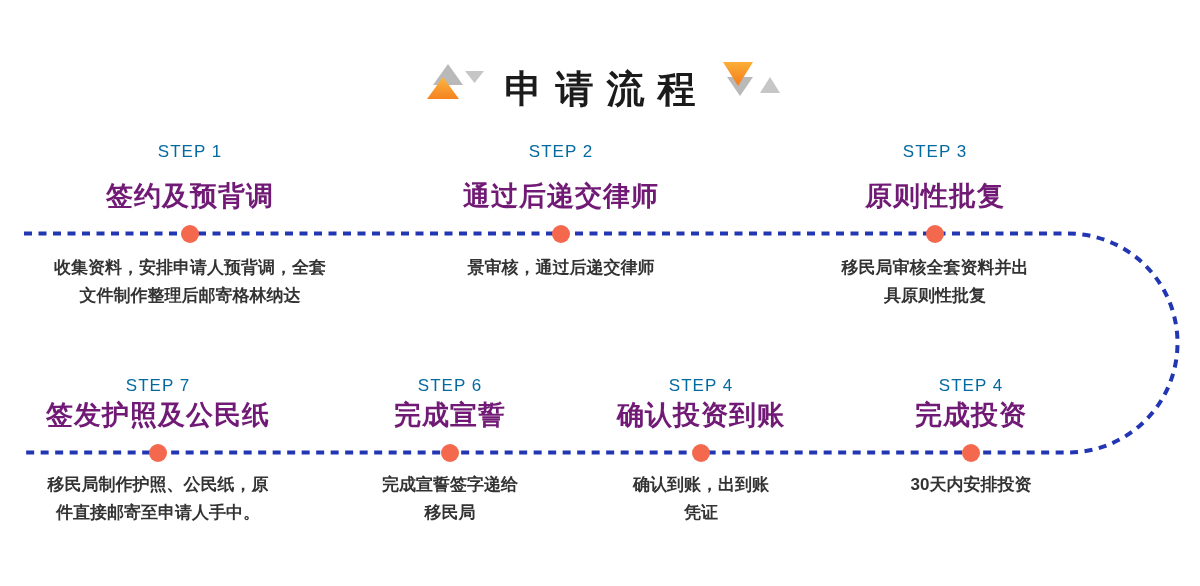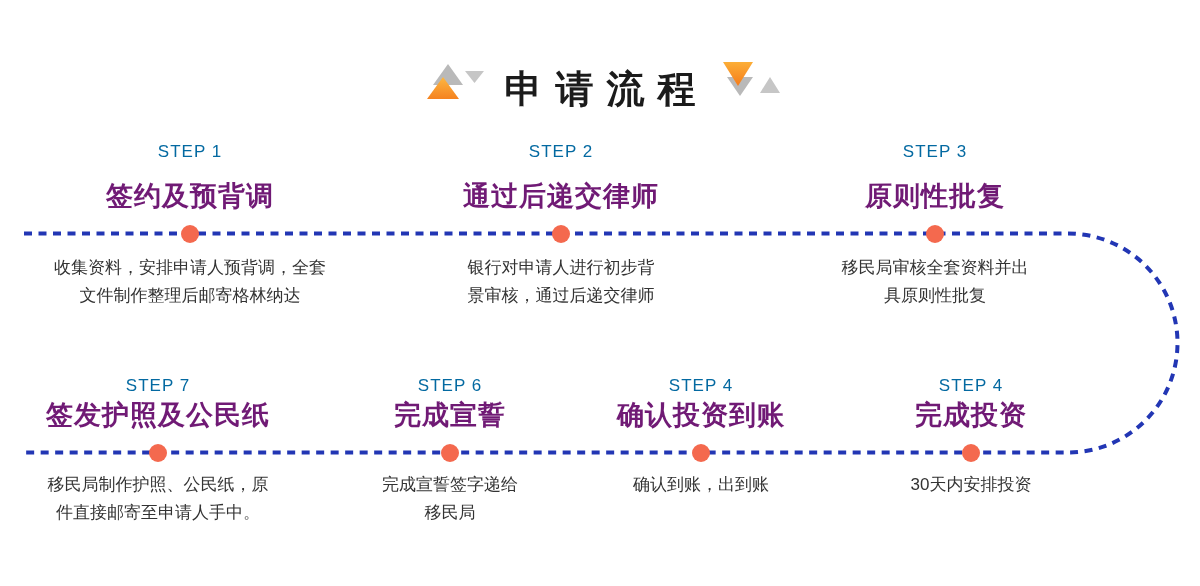--- a/index.html
+++ b/index.html
@@ -39,21 +39,21 @@
     font-size:17px;color:#0369a1;font-weight:400;letter-spacing:1px;
   }
   .step-title{
     font-size:27px;color:#701a75;font-weight:600;letter-spacing:1px;
   }
   .step-dot{
     width:18px;height:18px;border-radius:50%;
     background:#f4694e;
   }
   .step-desc{
-    font-size:17px;line-height:28px;color:#333333;font-weight:400;
+    font-size:17px;line-height:28px;color:#333333;font-weight:700;
   }
   .row-top .step-label{top:142px;}
   .row-top .step-title{top:178px;}
   .row-top .step-dot{top:225px;}
   .row-top .step-desc{top:254px;}
   .row-bottom .step-label{top:376px;}
   .row-bottom .step-title{top:397px;}
   .row-bottom .step-dot{top:444px;}
   .row-bottom .step-desc{top:471px;text-align:center;}
 </style>
@@ -88,21 +88,20 @@
       <div>收集资料，安排申请人预背调，全套</div>
       <div>文件制作整理后邮寄格林纳达</div>
     </div>
   </div>
 
   <div class="step row-top" style="--cx:561px">
     <div class="step-label">STEP 2</div>
     <div class="step-title">通过后递交律师</div>
     <div class="step-dot"></div>
     <div class="step-desc">
-      <div>银行对申请人进行初步背</div>
       <div>景审核，通过后递交律师</div>
     </div>
   </div>
 
   <div class="step row-top" style="--cx:935px">
     <div class="step-label">STEP 3</div>
     <div class="step-title">原则性批复</div>
     <div class="step-dot"></div>
     <div class="step-desc">
       <div>移民局审核全套资料并出</div>
@@ -129,20 +128,21 @@
       <div>移民局</div>
     </div>
   </div>
 
   <div class="step row-bottom" style="--cx:701px">
     <div class="step-label">STEP 4</div>
     <div class="step-title">确认投资到账</div>
     <div class="step-dot"></div>
     <div class="step-desc">
       <div>确认到账，出到账</div>
+      <div>凭证</div>
     </div>
   </div>
 
   <div class="step row-bottom" style="--cx:971px">
     <div class="step-label">STEP 4</div>
     <div class="step-title">完成投资</div>
     <div class="step-dot"></div>
     <div class="step-desc">
       <div>30天内安排投资</div>
     </div>

